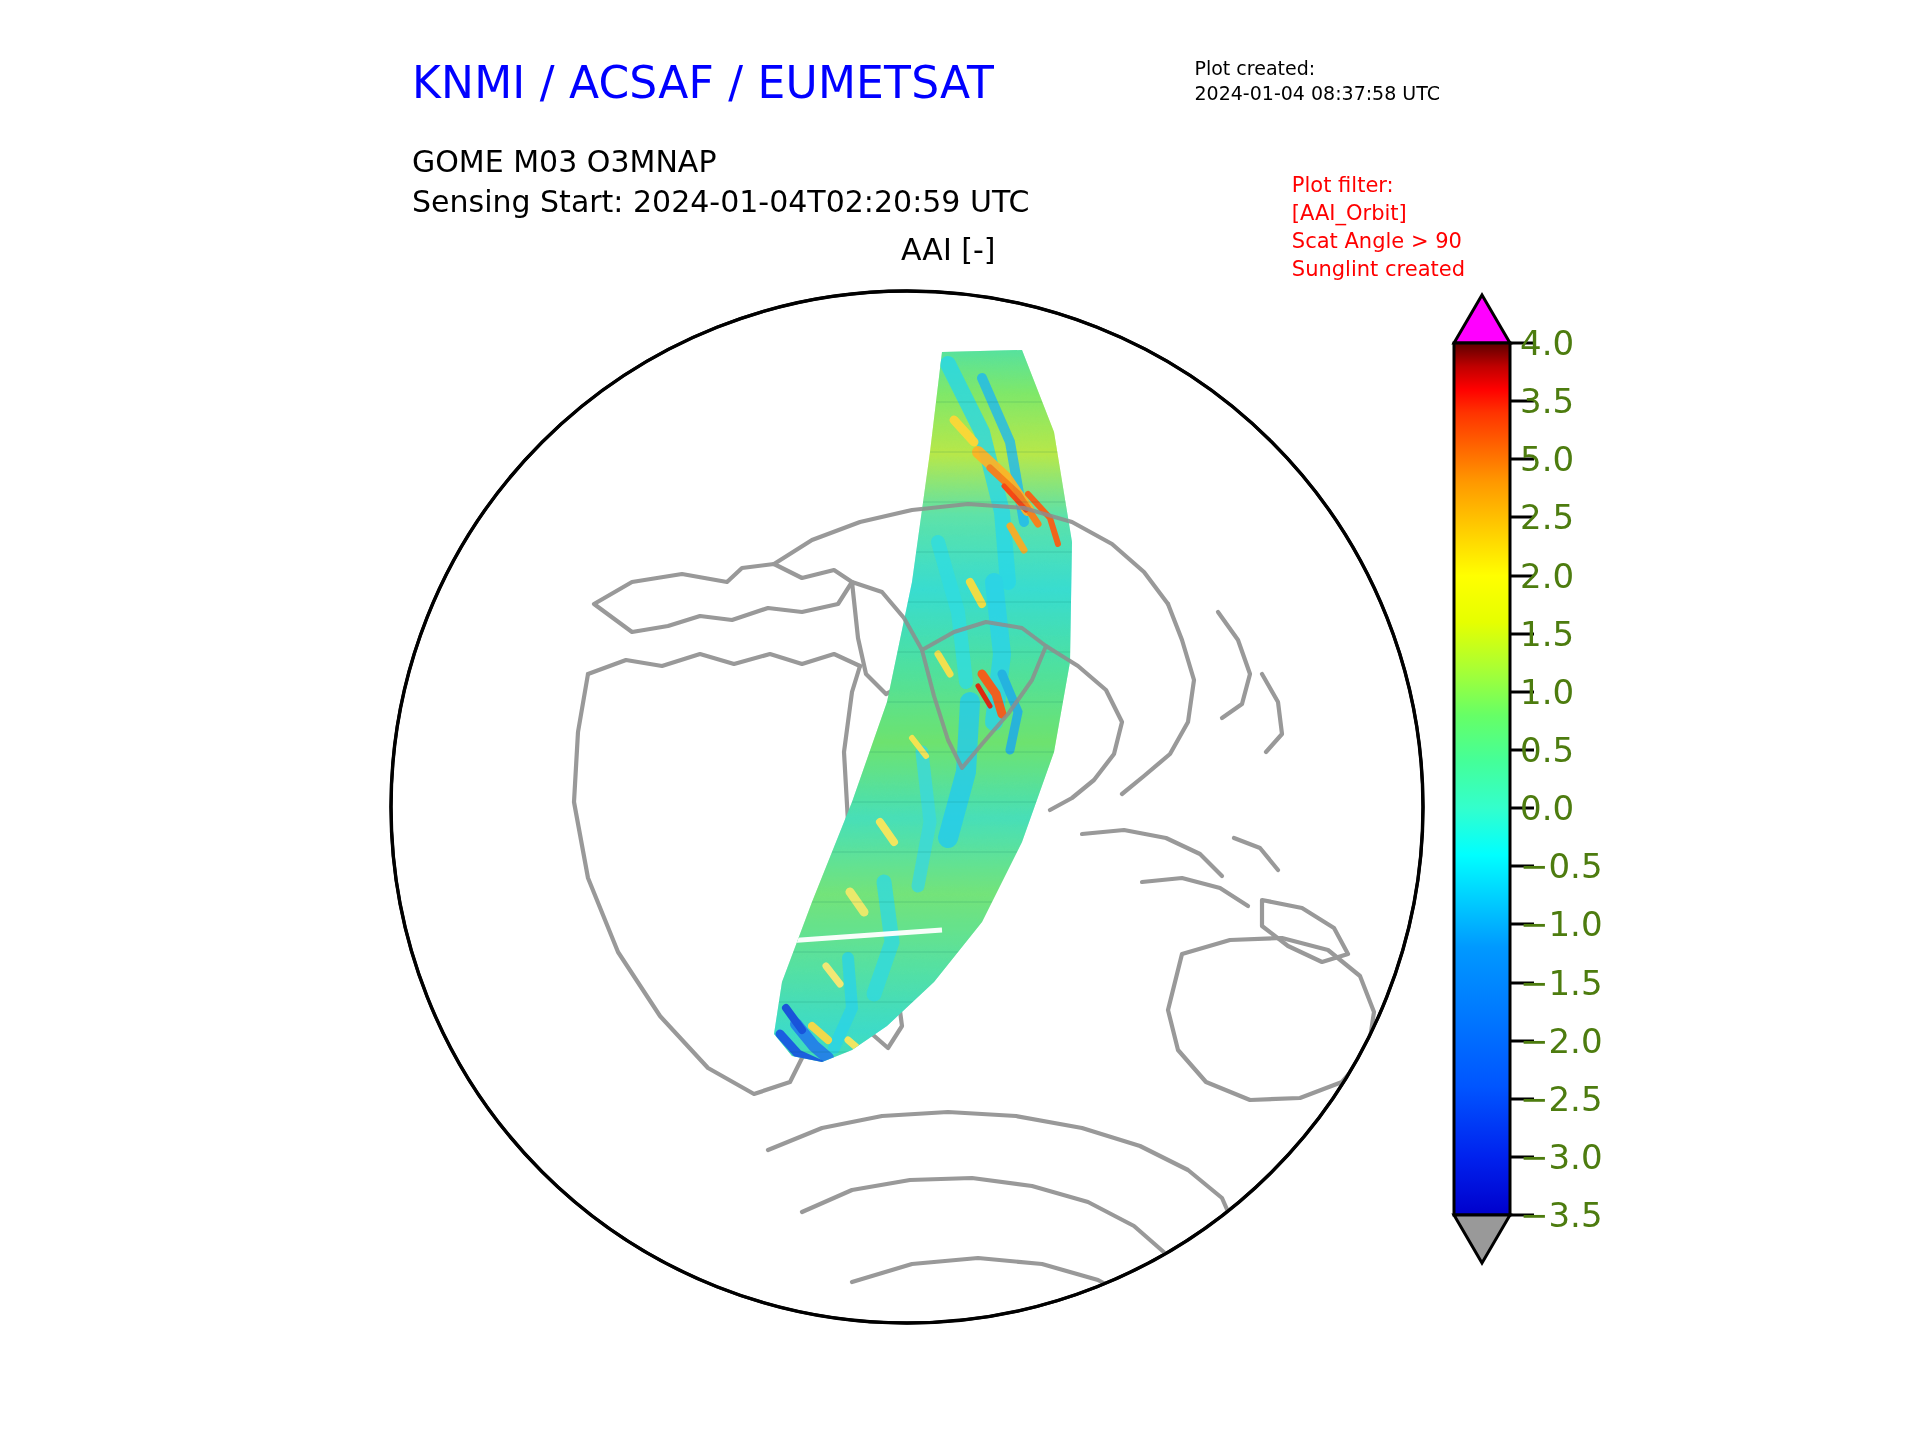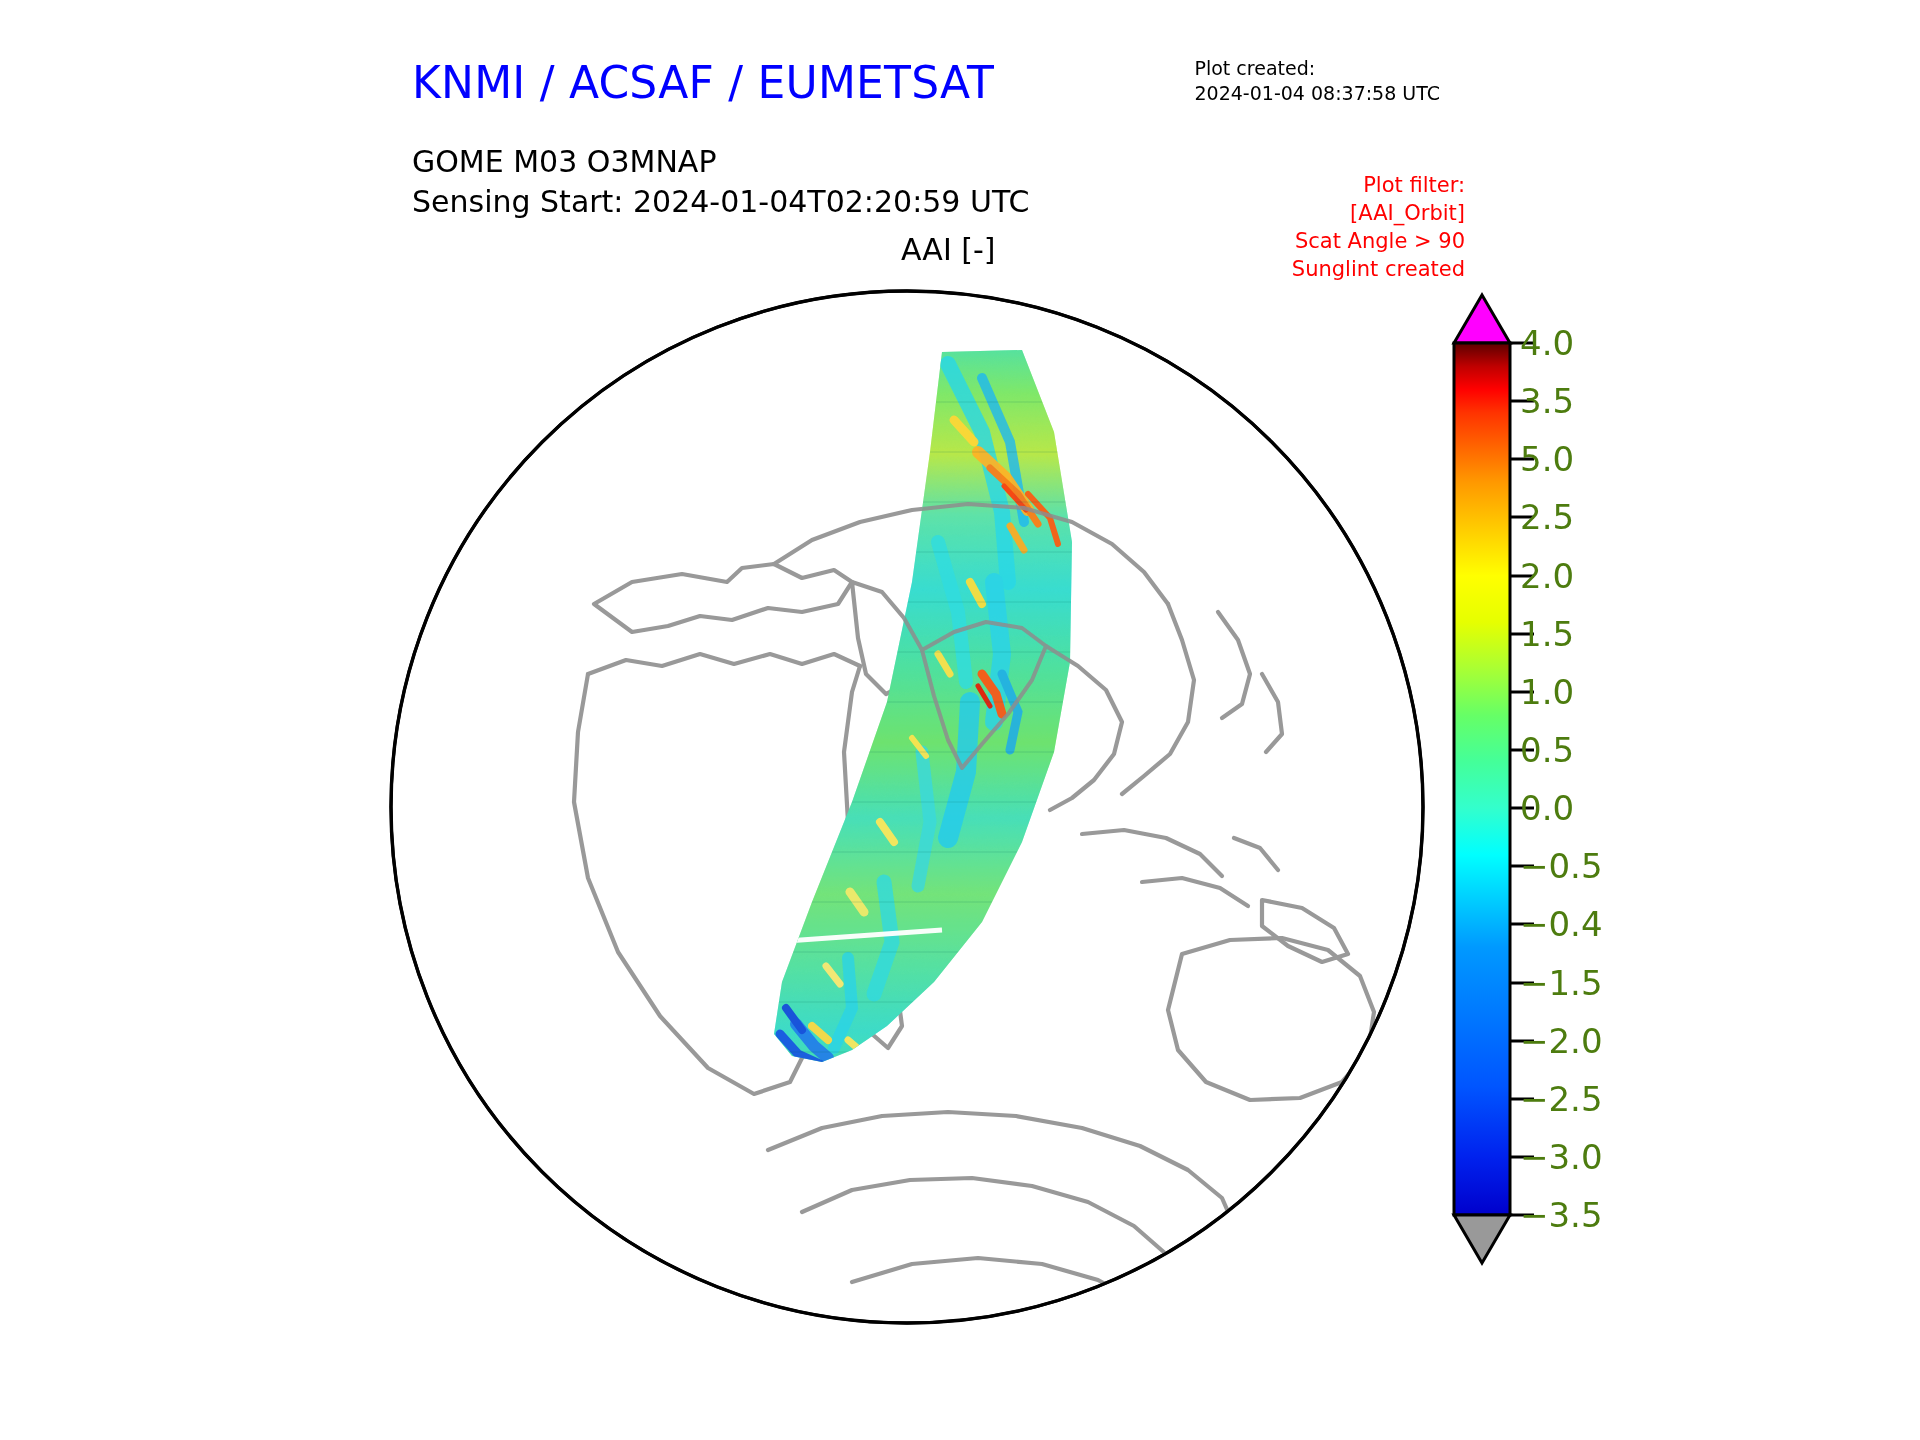--- a/index.html
+++ b/index.html
@@ -25,21 +25,21 @@
   #title-block{
     position:absolute;left:412px;top:142px;
     font-size:30px;color:#000000;line-height:1.33;white-space:nowrap;
   }
   #subtitle-aai{
     position:absolute;left:862px;top:232px;
     font-size:30px;color:#000000;white-space:nowrap;margin-left:39px;
   }
   #filter-block{
     position:absolute;right:455px;top:172px;
-    text-align:right;font-size:21px;color:#ff0000;line-height:1.33;
+    text-align:left;font-size:21px;color:#ff0000;line-height:1.33;
     white-space:nowrap;
   }
 
   
   #map-wrap{
     position:absolute;left:382px;top:282px;width:1050px;height:1050px;
   }
   #map-svg{display:block;width:1050px;height:1050px;}
 
   
@@ -310,21 +310,21 @@
     <div class="cbtick-label" style="top:58px">4.0</div>
     <div class="cbtick-label" style="top:116px">3.5</div>
     <div class="cbtick-label" style="top:174px">5.0</div>
     <div class="cbtick-label" style="top:232px">2.5</div>
     <div class="cbtick-label" style="top:291px">2.0</div>
     <div class="cbtick-label" style="top:349px">1.5</div>
     <div class="cbtick-label" style="top:407px">1.0</div>
     <div class="cbtick-label" style="top:465px">0.5</div>
     <div class="cbtick-label" style="top:523px">0.0</div>
     <div class="cbtick-label" style="top:581px">−0.5</div>
-    <div class="cbtick-label" style="top:639px">−0.4</div>
+    <div class="cbtick-label" style="top:639px">−1.0</div>
     <div class="cbtick-label" style="top:698px">−1.5</div>
     <div class="cbtick-label" style="top:756px">−2.0</div>
     <div class="cbtick-label" style="top:814px">−2.5</div>
     <div class="cbtick-label" style="top:872px">−3.0</div>
     <div class="cbtick-label" style="top:930px">−3.5</div>
   </div>
 
 </div>
 
 </body></html>

